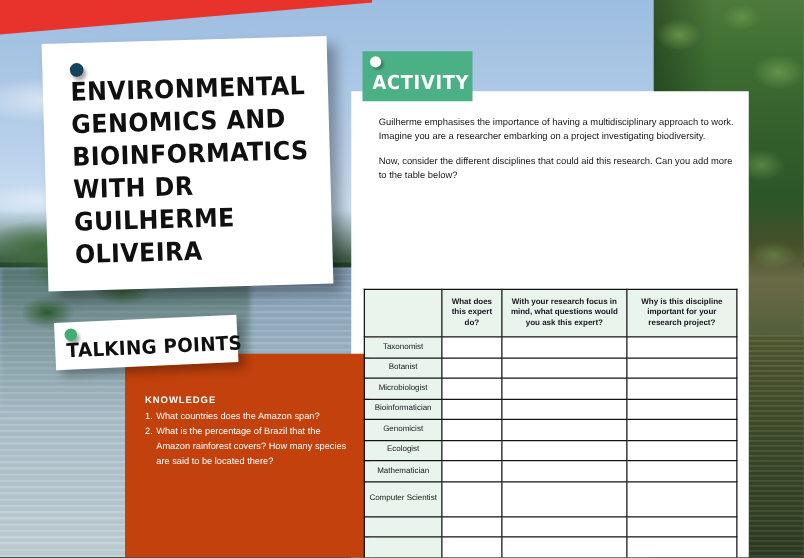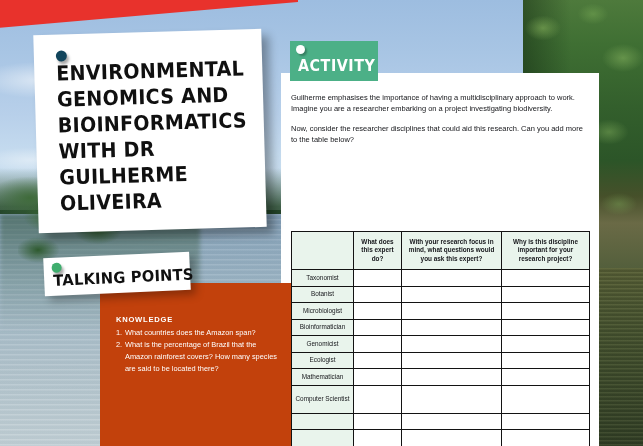--- a/index.html
+++ b/index.html
@@ -315,21 +315,21 @@
   #activity-body {
     position: absolute;
     left: 291px; top: 92px;
     width: 300px;
     color: #15161a;
     z-index: 5;
   }
   .act-para {
     font-size: 7.5px;
     line-height: 1.52;
-    margin: 0 0 8px 0;
+    margin: 0 0 8px 12px;
   }
   .act-list {
     margin: 0 0 9px 0;
     padding: 0;
     list-style: none;
     font-size: 7.5px;
     line-height: 1.58;
   }
   .act-list li {
     position: relative;
@@ -436,21 +436,21 @@
   </div>
 </div>
 
 <div id="activity-badge">
   <span class="pin" id="activity-pin"></span>
   <span id="activity-title">ACTIVITY</span>
 </div>
 
 <div id="activity-body">
   <p class="act-para">Guilherme emphasises the importance of having a multidisciplinary approach to work. Imagine you are a researcher embarking on a project investigating biodiversity.</p>
-  <p class="act-para">Now, consider the researcher disciplines that could aid this research. Can you add more to the table below?</p>
+  <p class="act-para">Now, consider the different disciplines that could aid this research. Can you add more to the table below?</p>
 </div>
 
 <table id="discipline-table">
   <thead>
     <tr>
       <th class="col-0"></th>
       <th class="col-1">What does this expert do?</th>
       <th class="col-2">With your research focus in mind, what questions would you ask this expert?</th>
       <th class="col-3">Why is this discipline important for your research project?</th>
     </tr>

